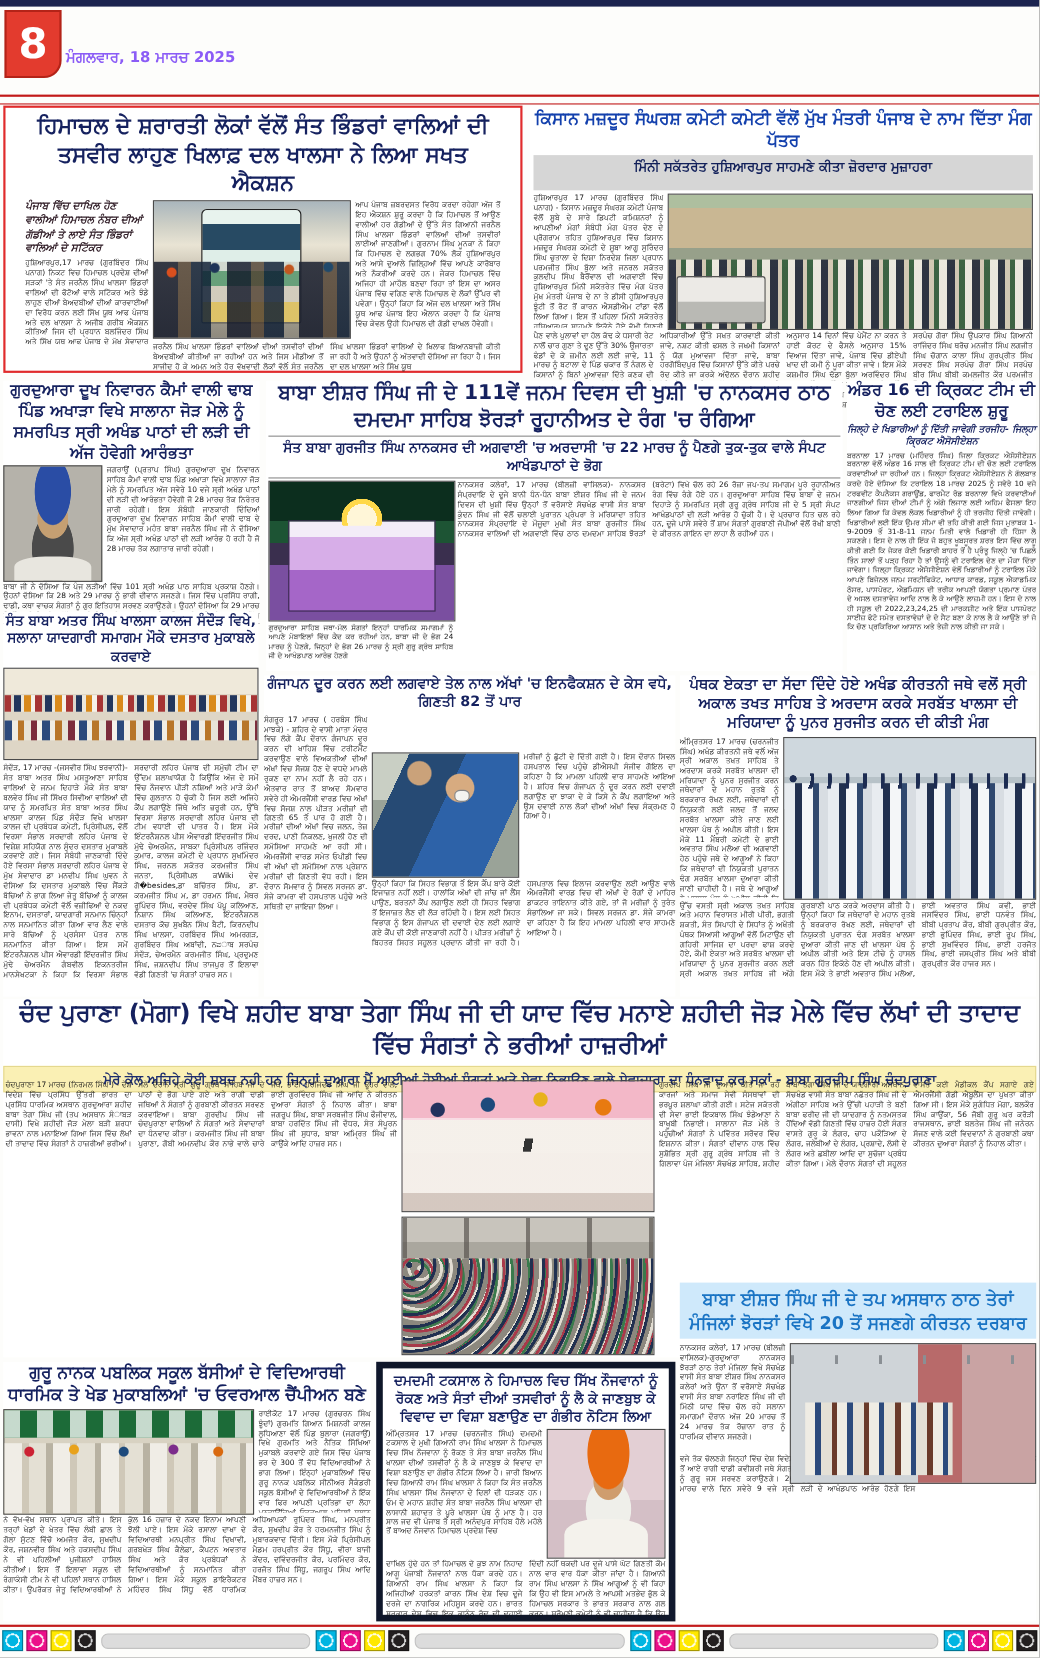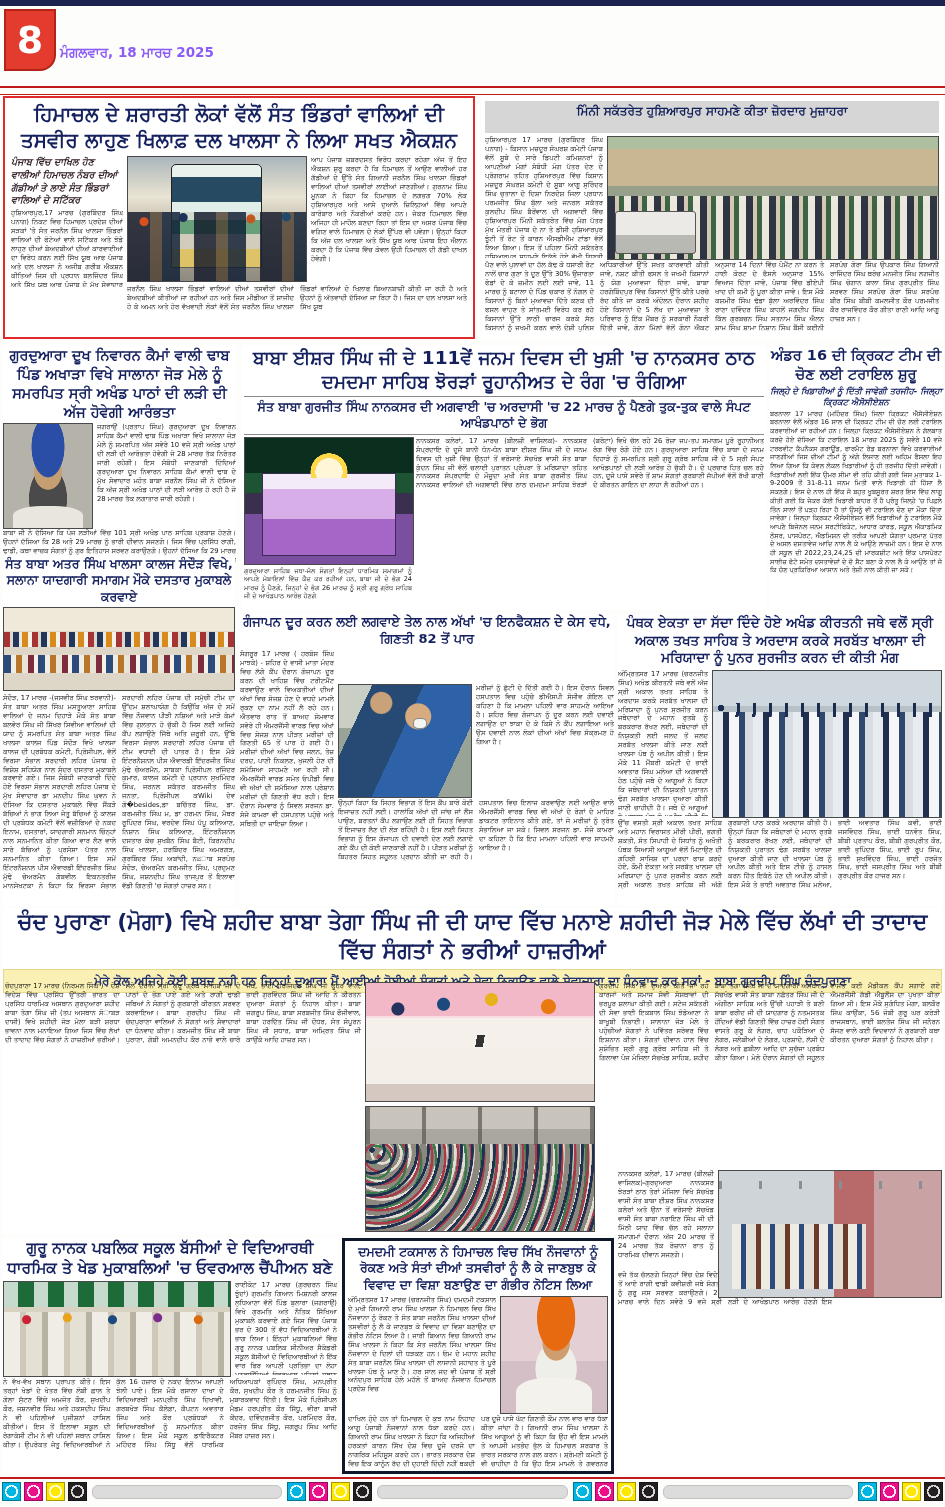--- a/index.html
+++ b/index.html
@@ -126,34 +126,35 @@
 <body>
 
 <div id="page">
   <div class="topbar"></div>
   <div class="pagebox">
       <span>8</span>
     </div>
   <div class="dateline-top">ਮੰਗਲਵਾਰ, 18 ਮਾਰਚ 2025</div>
   <div class="redrule"></div>
 
-  <div class="art" style="left:3px;top:96px;width:472px;height:243px;border:2.5px solid #e02b2b;padding:3px 6px;">
+  <div class="art" style="left:3px;top:96px;width:472px;height:243px;border:2.5px solid #e02b2b;padding:3px 18px;">
     <div class="hl" style="font-size:20px;">ਹਿਮਾਚਲ ਦੇ ਸ਼ਰਾਰਤੀ ਲੋਕਾਂ ਵੱਲੋਂ ਸੰਤ ਭਿੰਡਰਾਂ ਵਾਲਿਆਂ ਦੀ ਤਸਵੀਰ ਲਾਹੁਣ ਖਿਲਾਫ਼ ਦਲ ਖਾਲਸਾ ਨੇ ਲਿਆ ਸਖਤ ਐਕਸ਼ਨ</div>
     <div class="flexrow" style="margin-top:3px;height:126px;">
       <div style="width:112px;flex:none;">
         <div style="font-size:9.5px;font-weight:bold;font-style:italic;color:#33202a;line-height:1.35;">ਪੰਜਾਬ ਵਿੱਚ ਦਾਖਿਲ ਹੋਣ ਵਾਲੀਆਂ ਹਿਮਾਚਲ ਨੰਬਰ ਦੀਆਂ ਗੱਡੀਆਂ ਤੇ ਲਾਏ ਸੰਤ ਭਿੰਡਰਾਂ ਵਾਲਿਆਂ ਦੇ ਸਟਿੱਕਰ</div>
         <div class="bt" style="height:78px;margin-top:2px;">ਹੁਸ਼ਿਆਰਪੁਰ,17 ਮਾਰਚ (ਗੁਰਬਿੰਦਰ ਸਿੰਘ ਪਨਾਗ) ਨਿਕਟ ਵਿਚ ਹਿਮਾਚਲ ਪ੍ਰਦੇਸ਼ ਦੀਆਂ ਸੜਕਾਂ 'ਤੇ ਸੰਤ ਜਰਨੈਲ ਸਿੰਘ ਖਾਲਸਾ ਭਿੰਡਰਾਂ ਵਾਲਿਆਂ ਦੀ ਫੋਟੋਆਂ ਵਾਲੇ ਸਟਿੱਕਰ ਅਤੇ ਝੰਡੇ ਲਾਹੁਣ ਦੀਆਂ ਬੇਅਦਬੀਆਂ ਦੀਆਂ ਕਾਰਵਾਈਆਂ ਦਾ ਵਿਰੋਧ ਕਰਨ ਲਈ ਸਿੱਖ ਯੂਥ ਆਫ ਪੰਜਾਬ ਅਤੇ ਦਲ ਖਾਲਸਾ ਨੇ ਅਜੀਬ ਗਰੀਬ ਐਕਸ਼ਨ ਕੀਤਿਆਂ ਜਿਸ ਦੀ ਪ੍ਰਧਾਨ ਬਲਜਿੰਦਰ ਸਿੰਘ ਅਤੇ ਸਿੱਖ ਯੂਥ ਆਫ ਪੰਜਾਬ ਦੇ ਮੁੱਖ ਸੇਵਾਦਾਰ ਗੁਰਨਾਮ ਸਿੰਘ ਮੂਨਕਾ ਦੀ ਅਗਵਾਈ ਵਿੱਚ ਨੌਜਵਾਨਾਂ ਨੇ ਹੁਸ਼ਿਆਰਪੁਰ ਦੇ ਬੱਸ ਸਟੈਂਡ 'ਤੇ ਪੁੱਜੀਆਂ ਹਿਮਾਚਲ ਪ੍ਰਦੇਸ਼ ਦੀਆਂ ਬੱਸਾਂ ਉੱਪਰ ਸੰਤ ਜਰਨੈਲ ਸਿੰਘ ਖਾਲਸਾ ਭਿੰਡਰਾਂ ਵਾਲਿਆਂ ਦੀਆਂ ਫੋਟੋਆਂ ਵਾਲੇ ਸਟਿੱਕਰ ਲਗਾ ਦਿੱਤੇ। ਇਸ ਮੌਕੇ ਆਪਣੇ ਸੰਬੋਧਨ ਵਿੱਚ ਦਲ ਖਾਲਸਾ ਅਤੇ ਸਿੱਖ ਯੂਥ ਆਫ ਪੰਜਾਬ ਦੇ ਮੁੱਖ ਸੇਵਾਦਾਰ ਗੁਰਨਾਮ ਸਿੰਘ ਮੂਨਕਾ ਨੇ ਦੱਸਿਆ ਕਿ ਪਿਛਲੇ ਕੁਝ ਦਿਨਾਂ ਤੋਂ ਹਿਮਾਚਲ ਪ੍ਰਦੇਸ਼ ਵਿੱਚ ਸੰਤ</div>
       </div>
       <div class="ph ph-bus" style="width:178px;height:124px;"></div>
       <div class="bt" style="flex:1;height:124px;">ਆਪ ਪੰਜਾਬ ਜ਼ਬਰਦਸਤ ਵਿਰੋਧ ਕਰਦਾ ਰਹੇਗਾ ਅੱਜ ਤੋਂ ਇਹ ਐਕਸ਼ਨ ਸ਼ੁਰੂ ਕਰਦਾ ਹੈ ਕਿ ਹਿਮਾਚਲ ਤੋਂ ਆਉਣ ਵਾਲੀਆਂ ਹਰ ਗੱਡੀਆਂ ਦੇ ਉੱਤੇ ਸੰਤ ਗਿਆਨੀ ਜਰਨੈਲ ਸਿੰਘ ਖਾਲਸਾ ਭਿੰਡਰਾਂ ਵਾਲਿਆਂ ਦੀਆਂ ਤਸਵੀਰਾਂ ਲਾਈਆਂ ਜਾਣਗੀਆਂ। ਗੁਰਨਾਮ ਸਿੰਘ ਮੂਨਕਾ ਨੇ ਕਿਹਾ ਕਿ ਹਿਮਾਚਲ ਦੇ ਲਗਭਗ 70% ਲੋਕ ਹੁਸ਼ਿਆਰਪੁਰ ਅਤੇ ਆਸੇ ਦੁਆਲੇ ਜ਼ਿਲ੍ਹਿਆਂ ਵਿੱਚ ਆਪਣੇ ਕਾਰੋਬਾਰ ਅਤੇ ਨੌਕਰੀਆਂ ਕਰਦੇ ਹਨ। ਜੇਕਰ ਹਿਮਾਚਲ ਵਿੱਚ ਅਜਿਹਾ ਹੀ ਮਾਹੌਲ ਬਣਦਾ ਰਿਹਾ ਤਾਂ ਇਸ ਦਾ ਅਸਰ ਪੰਜਾਬ ਵਿੱਚ ਵਗਿਣ ਵਾਲੇ ਹਿਮਾਚਲ ਦੇ ਲੋਕਾਂ ਉੱਪਰ ਵੀ ਪਵੇਗਾ। ਉਨ੍ਹਾਂ ਕਿਹਾ ਕਿ ਅੱਜ ਦਲ ਖਾਲਸਾ ਅਤੇ ਸਿੱਖ ਯੂਥ ਆਫ ਪੰਜਾਬ ਇਹ ਐਲਾਨ ਕਰਦਾ ਹੈ ਕਿ ਪੰਜਾਬ ਵਿੱਚ ਕੇਵਲ ਉਹੀ ਹਿਮਾਚਲ ਦੀ ਗੱਡੀ ਦਾਖਲ ਹੋਵੇਗੀ।</div>
     </div>
     <div class="bt cols2" style="margin-left:116px;height:52px;margin-top:3px;">ਜਰਨੈਲ ਸਿੰਘ ਖਾਲਸਾ ਭਿੰਡਰਾਂ ਵਾਲਿਆਂ ਦੀਆਂ ਤਸਵੀਰਾਂ ਦੀਆਂ ਬੇਅਦਬੀਆਂ ਕੀਤੀਆਂ ਜਾ ਰਹੀਆਂ ਹਨ ਅਤੇ ਜਿਸ ਮੀਡੀਆ ਤੋਂ ਸਾਜੀਦ ਹੋ ਕੇ ਅਮਨ ਅਤੇ ਹੋਰ ਵੱਖਵਾਦੀ ਲੋਕਾਂ ਵੱਲੋਂ ਸੰਤ ਜਰਨੈਲ ਸਿੰਘ ਖਾਲਸਾ ਭਿੰਡਰਾਂ ਵਾਲਿਆਂ ਦੇ ਖਿਲਾਫ ਬਿਆਨਬਾਜ਼ੀ ਕੀਤੀ ਜਾ ਰਹੀ ਹੈ ਅਤੇ ਉਹਨਾਂ ਨੂੰ ਅੱਤਵਾਦੀ ਦੱਸਿਆ ਜਾ ਰਿਹਾ ਹੈ। ਜਿਸ ਦਾ ਦਲ ਖਾਲਸਾ ਅਤੇ ਸਿੱਖ ਯੂਥ</div>
   </div>
 
   <div class="art" style="left:482px;top:96px;width:460px;height:243px;padding:2px 3px;">
+    <div class="hl" style="font-size:15.5px;color:#1340ad;">ਕਿਸਾਨ ਮਜ਼ਦੂਰ ਸੰਘਰਸ਼ ਕਮੇਟੀ ਕਮੇਟੀ ਵੱਲੋਂ ਮੁੱਖ ਮੰਤਰੀ ਪੰਜਾਬ ਦੇ ਨਾਮ ਦਿੱਤਾ ਮੰਗ ਪੱਤਰ</div>
     <div class="subband" style="height:32px;line-height:21px;font-size:12px;margin:3px 0;">ਮਿੰਨੀ ਸਕੱਤਰੇਤ ਹੁਸ਼ਿਆਰਪੁਰ ਸਾਹਮਣੇ ਕੀਤਾ ਜ਼ੋਰਦਾਰ ਮੁਜ਼ਾਹਰਾ</div>
     <div class="flexrow" style="height:122px;">
       <div class="bt" style="width:118px;flex:none;height:122px;">ਹੁਸ਼ਿਆਰਪੁਰ 17 ਮਾਰਚ (ਗੁਰਬਿੰਦਰ ਸਿੰਘ ਪਨਾਗ) - ਕਿਸਾਨ ਮਜ਼ਦੂਰ ਸੰਘਰਸ਼ ਕਮੇਟੀ ਪੰਜਾਬ ਵੱਲੋਂ ਸੂਬੇ ਦੇ ਸਾਰੇ ਡਿਪਟੀ ਕਮਿਸ਼ਨਰਾਂ ਨੂੰ ਆਪਣੀਆਂ ਮੰਗਾਂ ਸੰਬੰਧੀ ਮੰਗ ਪੱਤਰ ਦੇਣ ਦੇ ਪ੍ਰੋਗਰਾਮ ਤਹਿਤ ਹੁਸ਼ਿਆਰਪੁਰ ਵਿੱਚ ਕਿਸਾਨ ਮਜ਼ਦੂਰ ਸੰਘਰਸ਼ ਕਮੇਟੀ ਦੇ ਸੂਬਾ ਆਗੂ ਸੁਰਿੰਦਰ ਸਿੰਘ ਚੁਤਾਲਾ ਦੇ ਦਿਸ਼ਾ ਨਿਰਦੇਸ਼ ਜਿਲਾ ਪ੍ਰਧਾਨ ਪਰਮਜੀਤ ਸਿੰਘ ਬੁੱਲਾ ਅਤੇ ਜਨਰਲ ਸਕੱਤਰ ਕੁਲਦੀਪ ਸਿੰਘ ਬੈਰੋਂਵਾਲ ਦੀ ਅਗਵਾਈ ਵਿੱਚ ਹੁਸ਼ਿਆਰਪੁਰ ਮਿੰਨੀ ਸਕੱਤਰੇਤ ਵਿੱਚ ਮੰਗ ਪੱਤਰ ਮੁੱਖ ਮੰਤਰੀ ਪੰਜਾਬ ਦੇ ਨਾ ਤੇ ਡੀਸੀ ਹੁਸ਼ਿਆਰਪੁਰ ਝੂੰਟੀ ਤੋਂ ਰੋਟ ਤੋਂ ਕਾਰਨ ਐਸਡੀਐਮ ਟਾਂਡਾ ਵੱਲੋਂ ਲਿਆ ਗਿਆ। ਇਸ ਤੋਂ ਪਹਿਲਾ ਮਿੰਨੀ ਸਕੱਤਰੇਤ ਹੁਸ਼ਿਆਰਪੁਰ ਸਾਹਮਣੇ ਇਕੱਠੇ ਹੋਏ ਵੱਖੀ ਗਿਣਤੀ ਵਿੱਚ ਕਿਸਾਨਾਂ ਨੇ ਸਰਕਾਰ ਖਿਲਾਫ ਜ਼ੋਰਦਾਰ ਨਾਅਰੇਬਾਜ਼ੀ ਕੀਤੀ। ਇਸ ਮੌਕੇ ਪਰਮਜੀਤ ਸਿੰਘ ਬੁੱਲਾ ਨੇ ਕਿਹਾ ਕਿ ਪੰਜਾਬ ਵਿੱਚ ਭਾਰਤ ਮਾਲਾ ਪ੍ਰੋਜੈਕਟ ਅਧੀਨ ਗੈਰ ਕਾਨੂੰਨੀ ਢੰਗ ਨਾਲ ਇਕੁਆਇਰ ਕੀਤੀ ਜ਼ਮੀਨ ਦਾ ਨੋਟੀਫਿਕੇਸ਼ਨ ਰੱਦ ਕਰਨ ਭੂਮੀ ਗ੍ਰਹਿਣ ਐਕਟ 2013 ਅਨੁਸਾਰ ਪਿੰਡਾਂ ਦੇ ਲੋਕਾਂ ਦੀ ਸਹਿਮਤੀ ਲੈਣ ਮਜ਼ਦੂਰਾਂ ਦੁਕਾਨਦਾਰ ਵਾਹਾਂਵਾਲ ਤੋਂ ਹੋਰ</div>
       <div class="ph ph-protest" style="flex:1;height:122px;"></div>
     </div>
     <div class="bt cols4" style="height:84px;margin-top:3px;">ਪੈਣ ਵਾਲੇ ਪੁਲਾਵਾਂ ਦਾ ਹੱਲ ਕੱਢ ਕੇ ਧਸਾਰੀ ਰੇਟ ਨਾਲੋਂ ਚਾਰ ਗੁਣਾ ਤੇ ਦੂਣ ਉੱਤੇ 30% ਉਜਾਰਤਾ ਫੰਡਾਂ ਦੇ ਕੇ ਜ਼ਮੀਨ ਲਈ ਲਈ ਜਾਵੇ, 11 ਮਾਰਚ ਨੂੰ ਬਟਾਲਾ ਦੇ ਪਿੰਡ ਚਕਾਰ ਤੋਂ ਨੰਗਲ ਦੇ ਕਿਸਾਨਾਂ ਨੂੰ ਬਿਨਾਂ ਮੁਆਵਜ਼ਾ ਦਿੱਤੇ ਕਣਕ ਦੀ ਫਸਲ ਵਾਹੁਣ ਤੇ ਸਾਂਤਮਈ ਵਿਰੋਧ ਕਰ ਰਹੇ ਕਿਸਾਨਾਂ ਉੱਤੇ ਲਾਠੀ ਚਾਰਜ ਕਰਕੇ ਸੱਠ ਕਿਸਾਨਾਂ ਨੂੰ ਜਖਮੀ ਕਰਨ ਵਾਲੇ ਦੋਸ਼ੀ ਪੁਲਿਸ ਅਧਿਕਾਰੀਆਂ ਉੱਤੇ ਸਖਤ ਕਾਰਵਾਈ ਕੀਤੀ ਜਾਵੇ, ਨਸ਼ਟ ਕੀਤੀ ਫਸਲ ਤੇ ਜਖਮੀ ਕਿਸਾਨਾਂ ਨੂੰ ਯੋਗ ਮੁਆਵਜਾ ਦਿੱਤਾ ਜਾਵੇ, ਬਾਬਾ ਹਰਗੋਬਿੰਦਪੁਰ ਵਿੱਚ ਕਿਸਾਨਾਂ ਉੱਤੇ ਕੀਤੇ ਪਰਚੇ ਰੱਦ ਕੀਤੇ ਜਾ ਕਰਕੇ ਅੰਦੋਲਨ ਦੌਰਾਨ ਸ਼ਹੀਦ ਹੋਏ ਕਿਸਾਨਾਂ ਦੇ 5 ਲੱਖ ਦਾ ਮੁਆਵਜ਼ਾ ਤੇ ਪਰਿਵਾਰ ਨੂੰ ਇੱਕ ਮੈਂਬਰ ਨੂੰ ਸਰਕਾਰੀ ਨੌਕਰੀ ਦਿੱਤੀ ਜਾਵੇ, ਗੰਨਾ ਮਿੱਲਾਂ ਵੱਲੋਂ ਗੰਨਾ ਐਕਟ ਅਨੁਸਾਰ 14 ਦਿਨਾਂ ਵਿੱਚ ਪੇਮੈਂਟ ਨਾ ਕਰਨ ਤੇ ਹਾਈ ਕੋਰਟ ਦੇ ਫੈਸਲੇ ਅਨੁਸਾਰ 15% ਵਿਆਜ ਦਿੱਤਾ ਜਾਵੇ, ਪੰਜਾਬ ਵਿੱਚ ਡੀਏਪੀ ਖਾਦ ਦੀ ਕਮੀ ਨੂੰ ਪੂਰਾ ਕੀਤਾ ਜਾਵੇ। ਇਸ ਮੌਕੇ ਕਸ਼ਮੀਰ ਸਿੰਘ ਢੱਡਾ ਬੁੱਲਾ ਅਰਵਿੰਦਰ ਸਿੰਘ ਰਾਣਾ ਦਵਿੰਦਰ ਸਿੰਘ ਕਾਹਲੋਂ ਜਗਦੀਪ ਸਿੰਘ ਕਿੱਲ ਗੁਰਬਚਨ ਸਿੰਘ ਸਤਨਾਮ ਸਿੰਘ ਐਲਨ ਸ਼ਾਮ ਸਿੰਘ ਸ਼ਾਮਾ ਨਿਸ਼ਾਨ ਸਿੰਘ ਬੈਂਸੀ ਕਈਨੀ ਸਰਪੰਚ ਗੋਰਾ ਸਿੰਘ ਉਪਕਾਰ ਸਿੰਘ ਗਿਆਨੀ ਰਾਜਿੰਦਰ ਸਿੰਘ ਥਰੋਚ ਮਨਜੀਤ ਸਿੰਘ ਲਗਜੀਤ ਸਿੰਘ ਚੋਗਾਨ ਕਾਲਾ ਸਿੰਘ ਗੁਰਪ੍ਰੀਤ ਸਿੰਘ ਸਰਵਣ ਸਿੰਘ ਸਰਪੰਚ ਗੋਰਾ ਸਿੰਘ ਸਰਪੰਚ ਬੀਰ ਸਿੰਘ ਬੀਬੀ ਕਮਲਜੀਤ ਕੌਰ ਪਰਮਜੀਤ ਕੌਰ ਰਾਜਵਿੰਦਰ ਕੌਰ ਗੀਤਾ ਰਾਣੀ ਆਦਿ ਆਗੂ ਹਾਜ਼ਰ ਸਨ।</div>
   </div>
 
   <div class="art" style="left:3px;top:346px;width:233px;height:206px;">
     <div class="hl" style="font-size:14.5px;">ਗੁਰਦੁਆਰਾ ਦੂਖ ਨਿਵਾਰਨ ਕੈਮਾਂ ਵਾਲੀ ਢਾਬ ਪਿੰਡ ਅਖਾੜਾ ਵਿਖੇ ਸਾਲਾਨਾ ਜੋੜ ਮੇਲੇ ਨੂੰ ਸਮਰਪਿਤ ਸ੍ਰੀ ਅਖੰਡ ਪਾਠਾਂ ਦੀ ਲੜੀ ਦੀ ਅੱਜ ਹੋਵੇਗੀ ਆਰੰਭਤਾ</div>
@@ -217,38 +218,39 @@
     <div class="yellowband" style="margin-top:4px;padding:4px 8px;font-size:12px;">ਮੇਰੇ ਕੋਲ ਅਜਿਹੇ ਕੋਈ ਸ਼ਬਦ ਨਹੀ ਹਨ ਜਿਨ੍ਹਾਂ ਦੁਆਰਾ ਮੈਂ ਆਈਆਂ ਹੋਈਆਂ ਸੰਗਤਾਂ ਅਤੇ ਸੇਵਾ ਨਿਭਾਉਣ ਵਾਲੇ ਸੇਵਾਦਾਰਾ ਦਾ ਧੰਨਵਾਦ ਕਰ ਸਕਾਂ - ਬਾਬਾ ਗੁਰਦੀਪ ਸਿੰਘ ਚੰਦਪੁਰਾਣਾ</div>
     <div style="position:absolute;left:2px;top:74px;width:356px;height:248px;" class="bt cols3">ਚੰਦਪੁਰਾਣਾ 17 ਮਾਰਚ (ਨਿਰਮਲ ਸਿੰਘ ) - ਦੇਸ਼ ਵਿਦੇਸ਼ ਵਿੱਚ ਪ੍ਰਸਿੱਧ ਉੱਤਰੀ ਭਾਰਤ ਦਾ ਪ੍ਰਸਿੱਧ ਧਾਰਮਿਕ ਅਸਥਾਨ ਗੁਰਦੁਆਰਾ ਸ਼ਹੀਦ ਬਾਬਾ ਤੇਗਾ ਸਿੰਘ ਜੀ (ਤਪ ਅਸਥਾਨ ਸੰਾਬੜ ਦਾਸੀ) ਵਿਖੇ ਸ਼ਹੀਦੀ ਜੋੜ ਮੇਲਾ ਬੜੀ ਸ਼ਰਧਾ ਭਾਵਨਾ ਨਾਲ ਮਨਾਇਆ ਗਿਆ ਜਿਸ ਵਿੱਚ ਲੱਖਾਂ ਦੀ ਤਾਦਾਦ ਵਿੱਚ ਸੰਗਤਾਂ ਨੇ ਹਾਜ਼ਰੀਆਂ ਭਰੀਆਂ। ਮੇਲੇ ਦੌਰਾਨ ਸ੍ਰੀ ਗੁਰੂ ਗ੍ਰੰਥ ਸਾਹਿਬ ਜੀ ਦੇ ਪਾਠਾਂ ਦੇ ਭੋਗ ਪਾਏ ਗਏ ਅਤੇ ਰਾਗੀ ਢਾਡੀ ਜਥਿਆਂ ਨੇ ਸੰਗਤਾਂ ਨੂੰ ਗੁਰਬਾਣੀ ਕੀਰਤਨ ਸਰਵਣ ਕਰਵਾਇਆ। ਬਾਬਾ ਗੁਰਦੀਪ ਸਿੰਘ ਜੀ ਚੰਦਪੁਰਾਣਾ ਵਾਲਿਆਂ ਨੇ ਸੰਗਤਾਂ ਅਤੇ ਸੇਵਾਦਾਰਾਂ ਦਾ ਧੰਨਵਾਦ ਕੀਤਾ। ਕਰਮਜੀਤ ਸਿੰਘ ਜੀ ਬਾਬਾ ਪੁਰਾਣਾ, ਗੋਬੀ ਅਮਨਦੀਪ ਕੌਰ ਨਾਭੇ ਵਾਲੇ ਚਾਰੇ ਜੱਥੇ, ਭਾਈ ਹਰਜਿੰਦਰ ਸਿੰਘ ਜੀ ਫੂਹਰ ਵਾਲੇ, ਭਾਈ ਗੁਰਵਿੰਦਰ ਸਿੰਘ ਜੀ ਆਦਿ ਨੇ ਕੀਰਤਨ ਦੁਆਰਾ ਸੰਗਤਾਂ ਨੂੰ ਨਿਹਾਲ ਕੀਤਾ। ਬਾਬਾ ਜਗਰੂਪ ਸਿੰਘ, ਬਾਬਾ ਸਰਬਜੀਤ ਸਿੰਘ ਫੌਜੀਵਾਲ, ਬਾਬਾ ਹਰਦਿੱਤ ਸਿੰਘ ਜੀ ਦੌਧਰ, ਸੰਤ ਸੰਪੂਰਨ ਸਿੰਘ ਜੀ ਸੁਧਾਰ, ਬਾਬਾ ਅਮ੍ਰਿਤ ਸਿੰਘ ਜੀ ਕਾਉਂਕੇ ਆਦਿ ਹਾਜ਼ਰ ਸਨ।</div>
     <div style="position:absolute;left:362px;top:74px;width:228px;">
       <div class="ph ph-stage" style="width:228px;height:118px;"></div>
       <div class="ph ph-crowd" style="width:228px;height:124px;margin-top:4px;"></div>
     </div>
     <div style="position:absolute;left:596px;top:74px;width:341px;height:184px;" class="bt cols3">ਗੁਰਦੀਪ ਸਿੰਘ ਜੀ ਦੁਆਰਾ ਕੀਤੇ ਜਾ ਰਹੇ ਕਾਰਜਾਂ ਅਤੇ ਸਮਾਜ ਸੇਵੀ ਸੰਸਥਾਵਾਂ ਦੀ ਭਰਪੂਰ ਸ਼ਲਾਘਾ ਕੀਤੀ ਗਈ। ਸਟੇਜ ਸਕੱਤਰੀ ਦੀ ਸੇਵਾ ਭਾਈ ਇਕਬਾਲ ਸਿੰਘ ਝੰਡੇਆਣਾ ਨੇ ਬਾਖੂਬੀ ਨਿਭਾਈ। ਸਾਲਾਨਾ ਜੋੜ ਮੇਲੇ ਤੇ ਪਹੁੰਚੀਆਂ ਸੰਗਤਾਂ ਨੇ ਪਵਿੱਤਰ ਸਰੋਵਰ ਵਿੱਚ ਇਸ਼ਨਾਨ ਕੀਤਾ। ਸੰਗਤਾਂ ਦੀਵਾਨ ਹਾਲ ਵਿੱਚ ਸੁਸ਼ੋਭਿਤ ਸ੍ਰੀ ਗੁਰੂ ਗ੍ਰੰਥ ਸਾਹਿਬ ਜੀ ਤੇ ਗਿਲਾਵਾ ਪੰਜ ਮੰਜਿਲਾ ਸੱਚਖੰਡ ਸਾਹਿਬ, ਸ਼ਹੀਦ ਬਾਬਾ ਤੇਗਾ ਸਿੰਘ ਜੀ ਦੇ ਯਾਦਗਾਰੀ ਅਸਥਾਨ, ਸੱਚਖੰਡ ਵਾਸੀ ਸੰਤ ਬਾਬਾ ਨਛੱਤਰ ਸਿੰਘ ਜੀ ਦੇ ਅੰਗੀਠਾ ਸਾਹਿਬ ਅਤੇ ਉੱਚੀ ਪਹਾੜੀ ਤੇ ਬਣੀ ਬਾਬਾ ਫਰੀਦ ਜੀ ਦੀ ਯਾਦਗਾਰ ਨੂੰ ਨਤਮਸਤਕ ਹੋਂਦਿਆਂ ਵੱਡੀ ਗਿਣਤੀ ਵਿੱਚ ਹਾਜ਼ਰ ਹੋਈ ਸੰਗਤ ਵਾਸਤੇ ਗੁਰੂ ਕੇ ਲੰਗਰ, ਚਾਹ ਪਕੌੜਿਆ ਦੇ ਲੰਗਰ, ਜਲੇਬੀਆਂ ਦੇ ਲੰਗਰ, ਪ੍ਰਸ਼ਾਦੇ, ਲੱਸੀ ਦੇ ਲੰਗਰ ਅਤੇ ਛਬੀਲਾ ਆਦਿ ਦਾ ਸੁਚੱਜਾ ਪ੍ਰਬੰਧ ਕੀਤਾ ਗਿਆ। ਮੇਲੇ ਦੌਰਾਨ ਸੰਗਤਾਂ ਦੀ ਸਹੂਲਤ ਵਾਸਤੇ ਕਈ ਮੈਡੀਕਲ ਕੈਂਪ ਸਗਾਏ ਗਏ ਐਮਰਜੈਂਸੀ ਗੱਡੀ ਐਬੂਲੈਂਸ ਦਾ ਪੁਖਤਾ ਕੀਤਾ ਗਿਆ ਸੀ। ਇਸ ਮੌਕੇ ਸੁਗੰਧਿਤ ਮੋਗਾ, ਬਲਕੌਰ ਸਿੰਘ ਕਾਉਂਕਾ, 56 ਜੋਬੀ ਗੁਰੂ ਘਰ ਕਰੋੜੀ ਰਾਜਸਥਾਨ, ਭਾਈ ਬਲਤੇਜ ਸਿੰਘ ਜੀ ਜਨੇਰਨ ਸੱਜਣ ਵਾਲੇ ਕਈ ਵਿਦਵਾਨਾਂ ਨੇ ਗੁਰਬਾਣੀ ਕਥਾ ਕੀਰਤਨ ਦੁਆਰਾ ਸੰਗਤਾਂ ਨੂੰ ਨਿਹਾਲ ਕੀਤਾ।</div>
   </div>
 
   <div class="art" style="left:618px;top:1166px;width:324px;height:308px;">
+    <div class="bluehl" style="font-size:16px;padding:4px 2px;">ਬਾਬਾ ਈਸ਼ਰ ਸਿੰਘ ਜੀ ਦੇ ਤਪ ਅਸਥਾਨ ਠਾਠ ਤੇਰਾਂ ਮੰਜਿਲਾਂ ਝੋਰੜਾਂ ਵਿਖੇ 20 ਤੋਂ ਸਜਣਗੇ ਕੀਰਤਨ ਦਰਬਾਰ</div>
     <div class="flexrow" style="margin-top:4px;height:97px;">
       <div class="bt" style="width:96px;flex:none;height:126px;">ਨਾਨਕਸਰ ਕਲੇਰਾਂ, 17 ਮਾਰਚ (ਬੀਲਜ਼ੀ ਵਾਸਿਲਕ)-ਗੁਰਦੁਆਰਾ ਨਾਨਕਸਰ ਝੋਰੜਾਂ ਠਾਠ ਤੇਰਾਂ ਮੰਜਿਲਾ ਵਿਖੇ ਸੱਚਖੰਡ ਵਾਸੀ ਸੰਤ ਬਾਬਾ ਈਸ਼ਰ ਸਿੰਘ ਨਾਨਕਸਰ ਕਲੇਰਾਂ ਅਤੇ ਉਨਾ ਤੋਂ ਵਰੋਸਾਏ ਸੱਚਖੰਡ ਵਾਸੀ ਸੰਤ ਬਾਬਾ ਨਰਾਇਣ ਸਿੰਘ ਜੀ ਦੀ ਮਿੱਠੀ ਯਾਦ ਵਿੱਚ ਚੱਲ ਰਹੇ ਸਲਾਨਾ ਸਮਾਗਮਾਂ ਦੌਰਾਨ ਅੱਜ 20 ਮਾਰਚ ਤੋਂ 24 ਮਾਰਚ ਤੱਕ ਰੋਜ਼ਾਨਾ ਰਾਤ ਨੂੰ ਧਾਰਮਿਕ ਦੀਵਾਨ ਸਜਣਗੇ।</div>
       <div class="ph ph-interior" style="flex:1;height:126px;"></div>
     </div>
     <div class="bt cols3" style="height:108px;margin-top:4px;">ਵਜੇ ਤੱਕ ਚੱਲਣਗੇ ਜਿਨ੍ਹਾਂ ਵਿੱਚ ਦੇਸ਼ ਵਿਦੇਸ਼ ਤੋਂ ਆਏ ਰਾਗੀ ਢਾਡੀ ਕਵੀਸ਼ਰੀ ਜਥੇ ਸੰਗਤਾਂ ਨੂੰ ਗੁਰੂ ਜਸ ਸਰਵਣ ਕਰਾਉਣਗੇ। 26 ਮਾਰਚ ਵਾਲੇ ਦਿਨ ਸਵੇਰੇ 9 ਵਜੇ ਸ੍ਰੀ ਆਖੰਡ ਪਾਠ ਸਾਹਿਬ ਜੀ ਦੇ ਭੋਗ ਪੈਣਗੇ ਉਪਰੰਤ ਕੀਰਤਨ ਦਰਬਾਰ ਸਜਾਏ ਜਾਣਗੇ। ਗੁਰੂ ਗ੍ਰੰਥ ਸਾਹਿਬ ਅਤੇ ਪਾਠਾਂ ਦੀ ਲੜੀਵੀ ਲੜੀ ਦੇ ਆਖੰਡਪਾਠ ਆਰੰਭ ਹੋਣਗੇ ਇਸ ਮੌਕੇ 7 ਦਸੰਬਰ ਤੱਕ ਧਾਰਮਿਕ ਦੀਵਾਨ ਸਜਾਏ ਜਾਣਗੇ।</div>
     <div class="bt" style="height:0;overflow:hidden;">ਦਰ ਸੁਹਾਵੜੇ ਜਥੇ ਨੇ ਸ਼ਬਦਾਂ ਦੁਆਰਾ ਸੰਗਤਾਂ ਨੂੰ ਨਿਹਾਲ ਕੀਤਾ। ਇਸ ਮੌਕੇ 125 ਸਾਲਾਂ ਨੂੰ ਢੁੱਕੇ ਬਜ਼ੁਰਗ ਸੰਤ ਬਾਬਾ ਸੁਦਾਗਰ ਸਿੰਘ ਜੀ ਦੇ ਪੁਰਾਤਨ ਗੁਰੂ ਘਰ ਦੇ ਦਰਸ਼ਨ ਕਰਨ ਪੁੱਜੀਆਂ ਸੰਗਤਾਂ ਦਾ ਭਾਰੀ ਇਕੱਠ ਹੋਇਆ। ਇਸ ਮੌਕੇ 126 ਸਾਲਾ ਨੂੰ ਢੁੱਕੇ ਬਾਬਾ ਜੀ ਨੇ ਸੰਗਤਾਂ ਨੂੰ ਗੁਰਬਾਣੀ ਨਾਲ ਜੁੜਨ ਦਾ ਉਪਦੇਸ਼ ਦਿੱਤਾ।</div>
   </div>
 
   <div class="art" style="left:3px;top:1238px;width:334px;height:236px;">
     <div class="hl" style="font-size:15.5px;">ਗੁਰੂ ਨਾਨਕ ਪਬਲਿਕ ਸਕੂਲ ਬੱਸੀਆਂ ਦੇ ਵਿਦਿਆਰਥੀ ਧਾਰਮਿਕ ਤੇ ਖੇਡ ਮੁਕਾਬਲਿਆਂ 'ਚ ਓਵਰਆਲ ਚੈਂਪੀਅਨ ਬਣੇ</div>
     <div class="flexrow" style="margin-top:3px;height:94px;">
       <div class="ph ph-school" style="width:226px;height:94px;"></div>
       <div class="bt" style="flex:1;height:94px;">ਰਾਈਕੋਟ 17 ਮਾਰਚ (ਗੁਰਚਰਨ ਸਿੰਘ ਝੂੰਦਾਂ) ਗੁਰਮਤਿ ਗਿਆਨ ਮਿਸ਼ਨਰੀ ਕਾਲਜ ਲੁਧਿਆਣਾ ਵੱਲੋਂ ਪਿੰਡ ਬੁਲਾਰਾ (ਜਗਰਾਉਂ) ਵਿਖੇ ਗੁਰਮਤਿ ਅਤੇ ਨੈਤਿਕ ਸਿੱਖਿਆ ਮੁਕਾਬਲੇ ਕਰਵਾਏ ਗਏ ਜਿਸ ਵਿੱਚ ਪੰਜਾਬ ਭਰ ਦੇ 300 ਤੋਂ ਵੱਧ ਵਿਦਿਆਰਥੀਆਂ ਨੇ ਭਾਗ ਲਿਆ। ਇੰਨ੍ਹਾਂ ਮੁਕਾਬਲਿਆਂ ਵਿੱਚ ਗੁਰੂ ਨਾਨਕ ਪਬਲਿਕ ਸੀਨੀਅਰ ਸੈਕੰਡਰੀ ਸਕੂਲ ਬੱਸੀਆਂ ਦੇ ਵਿਦਿਆਰਥੀਆਂ ਨੇ ਇੱਕ ਵਾਰ ਫਿਰ ਆਪਣੀ ਪ੍ਰਤਿਭਾ ਦਾ ਲੋਹਾ ਮਨਵਾਉਂਦਿਆਂ ਓਵਰਆਲ ਪਹਿਲਾਂ ਸਥਾਨ ਪ੍ਰਾਪਤ ਕੀਤਾ। ਧਾਰਮਿਕ ਖੇਤਰ ਦੇ ਗੁਰਬਾਣੀ ਕੰਠ ਮੁਕਾਬਲਿਆਂ ਵਿੱਚ ਹਰਜੀਵਨ ਕੌਰ ਬੱਸੀਆਂ, ਮਨਰਾਜ ਸਿੰਘ, ਹਰਨੂਰ ਕੌਰ ਬੱਸੀਆਂ ਨੇ ਵੱਖ-ਵੱਖ ਗਰੁੱਪਾਂ ਵਿੱਚੋਂ ਪਹਿਲਾ ਸਥਾਨ ਪ੍ਰਾਪਤ ਕੀਤਾ। ਇਸੇ ਤਰ੍ਹਾਂ ਕਵੀਸ਼ਰੀ ਵਿੱਚ ਵਰਜੋਤ ਕੌਰ ਬੱਸੀਆਂ, ਗੁਰਨੂਰ ਕੌਰ ਬੱਸੀਆਂ ਅਤੇ ਕਰਮਜੀਤ ਕੌਰ ਭੱਜਾਵਾਲ ਦੀ ਟੀਮ ਨੇ ਪਹਿਲਾਂ ਸਥਾਨ ਪ੍ਰਾਪਤ ਕੀਤਾ। ਕਵਿਜ਼ ਦੇ ਵੱਖ-ਵੱਖ ਗਰੁੱਪਾਂ ਵਿੱਚ ਕਰਨਵੀਰ ਕੌਰ, ਸੁਖਮਨਦੀਪ ਕੌਰ, ਮਨਵੀਰ ਕੌਰ ਤੇ ਨਵਨੀਤ ਕੌਰ</div>
     </div>
     <div class="bt cols3" style="height:96px;margin-top:3px;">ਨੇ ਵੱਖ-ਵੱਖ ਸਥਾਨ ਪ੍ਰਾਪਤ ਕੀਤੇ। ਇਸ ਤਰ੍ਹਾਂ ਖੇਡਾਂ ਦੇ ਖੇਤਰ ਵਿੱਚ ਲੰਬੀ ਛਾਲ ਤੇ ਗੋਲਾ ਸੁੱਟਣ ਵਿੱਚੋ ਅਮਜੋਤ ਕੌਰ, ਸੁਖਦੀਪ ਕੌਰ, ਜਸ਼ਨਵੀਰ ਸਿੰਘ ਅਤੇ ਹਕਸਦੀਪ ਸਿੰਘ ਨੇ ਵੀ ਪਹਿਲੀਆਂ ਪੁਜੀਸ਼ਨਾਂ ਹਾਸਿਲ ਕੀਤੀਆਂ। ਇਸ ਤੋਂ ਇਲਾਵਾ ਸਕੂਲ ਦੀ ਰੰਗਾਕੰਸੀ ਟੀਮ ਨੇ ਵੀ ਪਹਿਲਾਂ ਸਥਾਨ ਹਾਸਿਲ ਕੀਤਾ। ਉਪਰੋਕਤ ਜੇਤੂ ਵਿਦਿਆਰਥੀਆਂ ਨੇ ਕੁੱਲ 16 ਹਜ਼ਾਰ ਦੇ ਨਕਦ ਇਨਾਮ ਆਪਣੀ ਝੋਲੀ ਪਾਏ। ਇਸ ਮੌਕੇ ਰਸਾਲਾ ਦਾਖਾ ਦੇ ਵਿਦਿਆਰਥੀ ਮਨਪ੍ਰੀਤ ਸਿੰਘ ਦਿਖਾਵੀ, ਗਰਬਖੇੜ ਸਿੰਘ ਕੈਲੇਫ਼ਾ, ਕੈਪਟਨ ਅਵਤਾਰ ਸਿੰਘ ਅਤੇ ਕੌਰ ਪ੍ਰਬੰਧਕਾਂ ਨੇ ਵਿਦਿਆਰਥੀਆਂ ਨੂੰ ਸਨਮਾਨਿਤ ਕੀਤਾ ਗਿਆ। ਇਸ ਮੌਕੇ ਸਕੂਲ ਡਾਇਰੈਕਟਰ ਮਹਿੰਦਰ ਸਿੰਘ ਸਿੱਧੂ ਵੱਲੋਂ ਧਾਰਮਿਕ ਅਧਿਆਪਕਾਂ ਰੁਪਿੰਦਰ ਸਿੰਘ, ਮਨਪ੍ਰੀਤ ਕੌਰ, ਸੁਖਦੀਪ ਕੌਰ ਤੇ ਹਰਮਨਜੀਤ ਸਿੰਘ ਨੂੰ ਮੁਬਾਰਕਵਾਦ ਦਿੱਤੀ। ਇਸ ਮੌਕੇ ਪ੍ਰਿੰਸੀਪਲ ਮੈਡਮ ਹਰਪ੍ਰੀਤ ਕੌਰ ਸਿੱਧੂ, ਵੀਰਾ ਬਾਜੀ ਕੇਂਦਰ, ਦਵਿੰਦਰਜੀਤ ਕੌਰ, ਪਰਮਿੰਦਰ ਕੌਰ, ਹਰਜੋਤ ਸਿੰਘ ਸਿੱਧੂ, ਜਗਰੂਪ ਸਿੰਘ ਆਦਿ ਮੈਂਬਰ ਹਾਜ਼ਰ ਸਨ।</div>
   </div>
 
-  <div class="art" style="left:342px;top:1238px;width:272px;height:236px;border:3px solid #0f172a;padding:3px;">
+  <div class="art" style="left:342px;top:1238px;width:272px;height:236px;border:6px solid #0f172a;padding:3px;">
     <div class="hl" style="font-size:12.5px;">ਦਮਦਮੀ ਟਕਸਾਲ ਨੇ ਹਿਮਾਚਲ ਵਿਚ ਸਿੱਖ ਨੌਜਵਾਨਾਂ ਨੂੰ ਰੋਕਣ ਅਤੇ ਸੰਤਾਂ ਦੀਆਂ ਤਸਵੀਰਾਂ ਨੂੰ ਲੈ ਕੇ ਜਾਣਬੁਝ ਕੇ ਵਿਵਾਦ ਦਾ ਵਿਸ਼ਾ ਬਣਾਉਣ ਦਾ ਗੰਭੀਰ ਨੋਟਿਸ ਲਿਆ</div>
     <div class="flexrow" style="margin-top:3px;height:116px;">
       <div class="bt" style="flex:1;height:116px;">ਅੰਮ੍ਰਿਤਸਰ 17 ਮਾਰਚ (ਚਰਨਜੀਤ ਸਿੰਘ) ਦਮਦਮੀ ਟਕਸਾਲ ਦੇ ਮੁਖੀ ਗਿਆਨੀ ਰਾਮ ਸਿੰਘ ਖਾਲਸਾ ਨੇ ਹਿਮਾਚਲ ਵਿਚ ਸਿੱਖ ਨੌਜਵਾਨਾ ਨੂੰ ਰੋਕਣ ਤੇ ਸੰਤ ਬਾਬਾ ਜਰਨੈਲ ਸਿੰਘ ਖਾਲਸਾ ਦੀਆਂ ਤਸਵੀਰਾਂ ਨੂੰ ਲੈ ਕੇ ਜਾਣਬੁਝ ਕੇ ਵਿਵਾਦ ਦਾ ਵਿਸ਼ਾ ਬਣਾਉਣ ਦਾ ਗੰਭੀਰ ਨੋਟਿਸ ਲਿਆ ਹੈ। ਜਾਰੀ ਬਿਆਨ ਵਿਚ ਗਿਆਨੀ ਰਾਮ ਸਿੰਘ ਖਾਲਸਾ ਨੇ ਕਿਹਾ ਕਿ ਸੰਤ ਜਰਨੈਲ ਸਿੰਘ ਖਾਲਸਾ ਸਿੱਖ ਨੌਜਵਾਨਾ ਦੇ ਦਿਲਾਂ ਦੀ ਧੜਕਣ ਹਨ। ਓਮ ਦੇ ਮਹਾਨ ਸ਼ਹੀਦ ਸੰਤ ਬਾਬਾ ਜਰਨੈਲ ਸਿੰਘ ਖਾਲਸਾ ਦੀ ਲਾਸਾਨੀ ਸ਼ਹਾਦਤ ਤੇ ਪੂਰੇ ਖਾਲਸਾ ਪੰਥ ਨੂੰ ਮਾਣ ਹੈ। ਹਰ ਸਾਲ ਜਦ ਵੀ ਪੰਜਾਬ ਤੋਂ ਸ੍ਰੀ ਅਨੰਦਪੁਰ ਸਾਹਿਬ ਹੋਲੇ ਮਹੱਲੇ ਤੋਂ ਬਾਅਦ ਨੌਜਵਾਨ ਹਿਮਾਚਲ ਪ੍ਰਦੇਸ਼ ਵਿਚ</div>
       <div class="ph ph-orange-turban" style="width:106px;height:116px;"></div>
     </div>
     <div class="bt cols2" style="height:62px;margin-top:3px;">ਦਾਖਿਲ ਹੁੰਦੇ ਹਨ ਤਾਂ ਹਿਮਾਚਲ ਦੇ ਕੁਝ ਨਾਮ ਨਿਹਾਦ ਆਗੂ ਪੰਜਾਬੀ ਨੌਜਵਾਨਾਂ ਨਾਲ ਧੱਕਾ ਕਰਦੇ ਹਨ। ਗਿਆਨੀ ਰਾਮ ਸਿੰਘ ਖਾਲਸਾ ਨੇ ਕਿਹਾ ਕਿ ਅਜਿਹੀਆਂ ਹਰਕਤਾਂ ਕਾਰਨ ਸਿੱਖ ਦੇਸ਼ ਵਿਚ ਦੂਜੇ ਦਰਜੇ ਦਾ ਨਾਗਰਿਕ ਮਹਿਸੂਸ ਕਰਦੇ ਹਨ। ਭਾਰਤ ਸਰਕਾਰ ਦੇਸ਼ ਵਿਚ ਇਕ ਕਾਨੂੰਨ ਰੱਦ ਦੀ ਦੁਹਾਈ ਦਿੰਦੀ ਨਹੀਂ ਥਕਦੀ ਪਰ ਦੂਜੇ ਪਾਸੇ ਘੱਟ ਗਿਣਤੀ ਕੌਮ ਨਾਲ ਵਾਰ ਵਾਰ ਧੱਕਾ ਕੀਤਾ ਜਾਂਦਾ ਹੈ। ਗਿਆਨੀ ਰਾਮ ਸਿੰਘ ਖਾਲਸਾ ਨੇ ਸਿੱਖ ਆਗੂਆਂ ਨੂੰ ਵੀ ਕਿਹਾ ਕਿ ਉਹ ਵੀ ਇਸ ਮਾਮਲੇ ਤੇ ਆਪਸੀ ਮਤਭੇਦ ਭੁੱਲ ਕੇ ਹਿਮਾਚਲ ਸਰਕਾਰ ਤੇ ਭਾਰਤ ਸਰਕਾਰ ਨਾਲ ਗਲ ਕਰਨ। ਸ਼੍ਰੋਮਣੀ ਕਮੇਟੀ ਨੂੰ ਵੀ ਚਾਹੀਦਾ ਹੈ ਕਿ ਉਹ ਇਸ ਮਾਮਲੇ ਤੇ ਗਵਰਨਰ ਹਿਮਾਚਲ ਪ੍ਰਦੇਸ਼ ਤੇ ਮੁਖ ਮੰਤਰੀ ਹਿਮਾਚਲ ਪ੍ਰਦੇਸ਼ ਨਾਲ ਗਲ ਕਰਨ।</div>
   </div>
 
   <div class="bottomrule"></div>
   <div class="marks">

